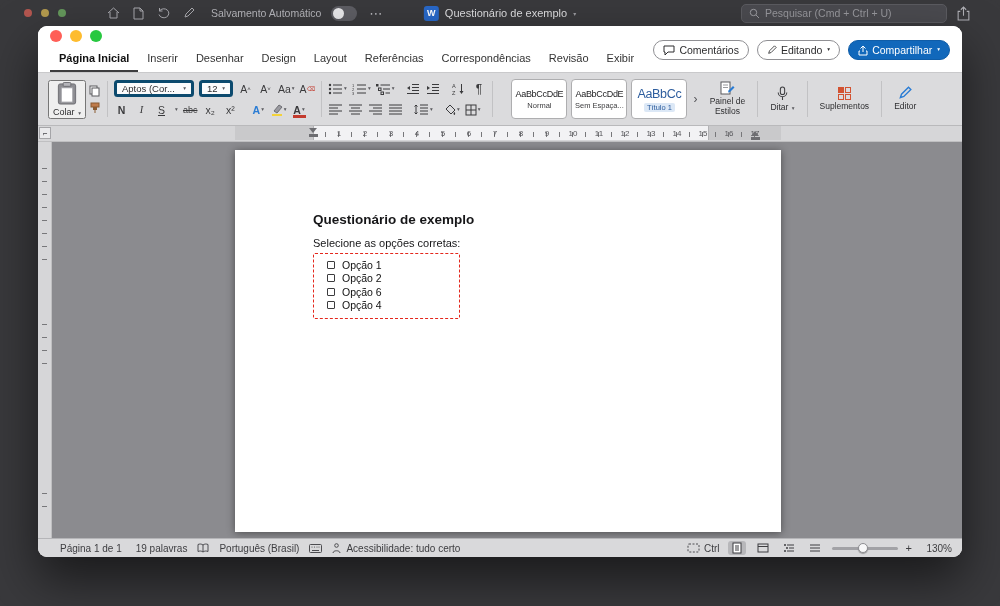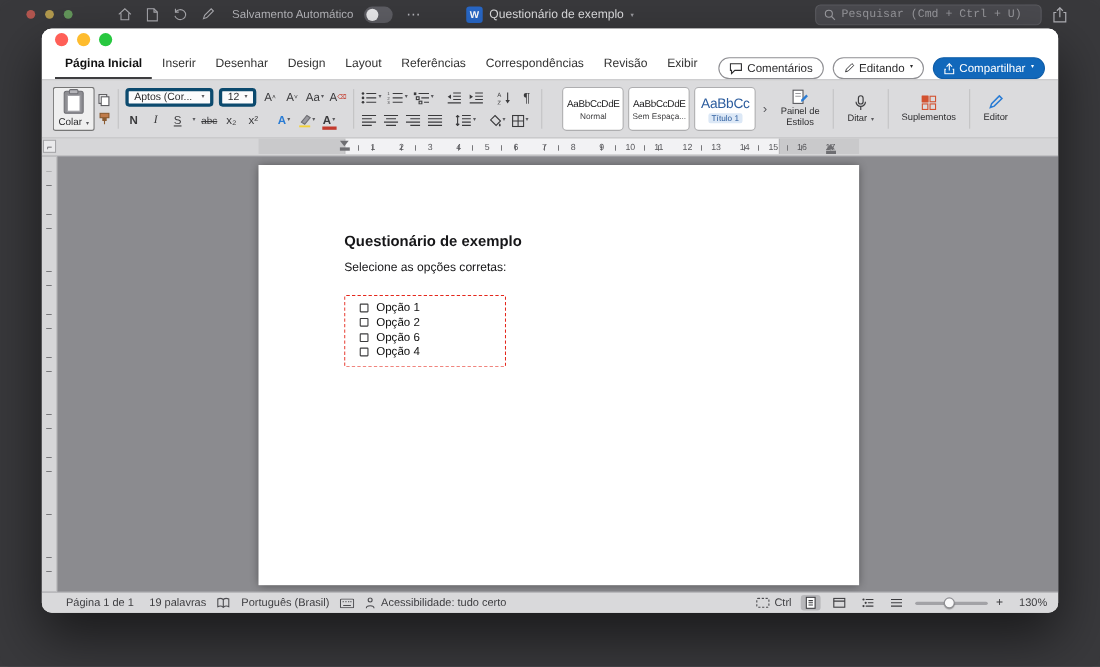--- a/index.html
+++ b/index.html
@@ -14,34 +14,34 @@
   .autosave{margin-left:16px;font-size:10.5px;color:#b4b4b9}
   .switch{margin-left:10px;width:26px;height:15px;border-radius:8px;background:#5d5d63;position:relative}
   .switch .knob{position:absolute;left:2px;top:2px;width:11px;height:11px;border-radius:50%;background:#e8e8ea}
   .more{margin-left:12px;font-size:13px;color:#b4b4b9;letter-spacing:1px}
   .tb-center{position:absolute;left:50%;transform:translateX(-50%);display:flex;align-items:center;gap:6px}
   .wlogo{width:15px;height:15px;border-radius:3px;background:#2868c8;color:#fff;font-size:9px;font-weight:bold;display:flex;align-items:center;justify-content:center}
   .doc-title{font-size:11px;color:#dcdcde}
   .car-sm{font-size:6px;color:#9a9a9f}
   .tb-right{position:absolute;right:30px;display:flex;align-items:center;gap:10px}
   .search{width:206px;height:19px;background:#4a4a4f;border:1px solid #5b5b60;border-radius:5px;display:flex;align-items:center;gap:5px;padding:0 7px;color:#9d9da2}
-  .search input{flex:1;background:transparent;border:none;outline:none;font-size:10.5px;color:#d3d3d7;font-family:Liberation Mono, monospace}
+  .search input{flex:1;background:transparent;border:none;outline:none;font-size:10.5px;color:#d3d3d7;font-family:Liberation Sans, sans-serif}
   .search input::placeholder{color:#97979c}
 
   
   .window{position:absolute;left:38px;top:26px;width:924px;height:531px;background:#fff;border-radius:9px;box-shadow:0 22px 48px rgba(0,0,0,.55);display:flex;flex-direction:column;overflow:hidden}
   .win-lights{height:20px;display:flex;align-items:center;gap:8px;padding-left:12px;background:#fff}
   .wl{width:12px;height:12px;border-radius:50%}
   .wl.r{background:#ff5f57}.wl.y{background:#febc2e}.wl.g{background:#28c840}
 
   .tabs-row{height:26px;display:flex;align-items:flex-end;padding:0 12px;background:#fff}
   .tabs{display:flex;height:100%;align-items:stretch}
   .tab{display:flex;align-items:center;padding:0 9px;font-size:11px;color:#333;border-bottom:2px solid transparent;white-space:nowrap}
   .tab.active{font-weight:bold;border-bottom-color:#3d3d3f;color:#111}
-  .tab-actions{margin-left:auto;display:flex;gap:8px;align-items:center;padding-bottom:0}
+  .tab-actions{margin-left:auto;display:flex;gap:8px;align-items:center;padding-bottom:12px}
   .pill{height:20px;border:1px solid #8f8f93;border-radius:11px;display:flex;align-items:center;gap:4px;padding:0 9px;font-size:10.5px;color:#2c2c2e;background:#fff}
   .pill.share{background:#1168bb;border-color:#0f5da8;color:#fff}
   .pill .car{color:inherit}
 
   
   .ribbon{height:54px;background:#dbdbdd;border-top:1px solid #c9c9cb;border-bottom:1px solid #b9b9bb;display:flex;align-items:stretch;padding:3px 4px 3px 10px}
   .rgroup{display:flex;flex-direction:column;justify-content:center;gap:4px}
   .rrow{display:flex;align-items:center;gap:5px}
   .rdiv{width:1px;background:#c2c2c4;margin:5px 6px}
   .rbtn{display:flex;align-items:center;justify-content:center;color:#3a3a3c;min-width:15px;height:17px;font-size:10.5px;background:transparent;border:none;font-family:inherit}
@@ -84,21 +84,21 @@
   .ind-right{left:713px;top:5px}
 
   
   .doc-area{flex:1;position:relative;background:#8b8b8f;overflow:hidden}
   .vruler{position:absolute;left:0;top:0;bottom:0;width:14px;background:#d6d6d8;border-right:1px solid #bfbfc1}
   .vruler::after{content:"";position:absolute;left:4px;right:4px;top:14px;bottom:10px;background:repeating-linear-gradient(180deg,transparent 0 12.5px,#77777a 12.5px 13px)}
   .page{position:absolute;left:197px;top:8px;width:546px;height:382px;background:#fff;box-shadow:0 1px 8px rgba(0,0,0,.45)}
   .page-inner{padding:62px 72px 0 78px}
   .doc-heading{font-size:13.5px;font-weight:bold;color:#161618}
   .doc-intro{margin-top:10px;font-size:11px;color:#161618}
-  .options-box{margin-top:19px;width:147px;border:1.5px dashed #e4271c;border-radius:2px;padding:4px 6px 6px 13px}
+  .options-box{margin-top:4px;width:147px;border:1.5px dashed #e4271c;border-radius:2px;padding:4px 6px 6px 13px}
   .opt-row{display:flex;align-items:center;gap:7px;height:13.5px}
   .opt-cb{width:8px;height:8px;border:1.2px solid #3c3c3e;border-radius:1px;background:#fff;flex:none}
   .opt-label{font-size:10.5px;color:#111}
 
   
   .status{height:19px;background:#d9d9db;border-top:1px solid #b5b5b8;display:flex;align-items:center;font-size:10px;color:#3d3d40;padding:0 10px 0 22px;gap:10px;flex:none}
   .sb-ic{color:#4c4c50;display:flex;align-items:center}
   .sb-right{margin-left:auto;display:flex;align-items:center;gap:8px}
   .focus-wrap{display:flex;align-items:center;gap:4px}
   .viewbtn{width:18px;height:14px;border-radius:3px;display:flex;align-items:center;justify-content:center;color:#3d3d40;background:none;border:none}

